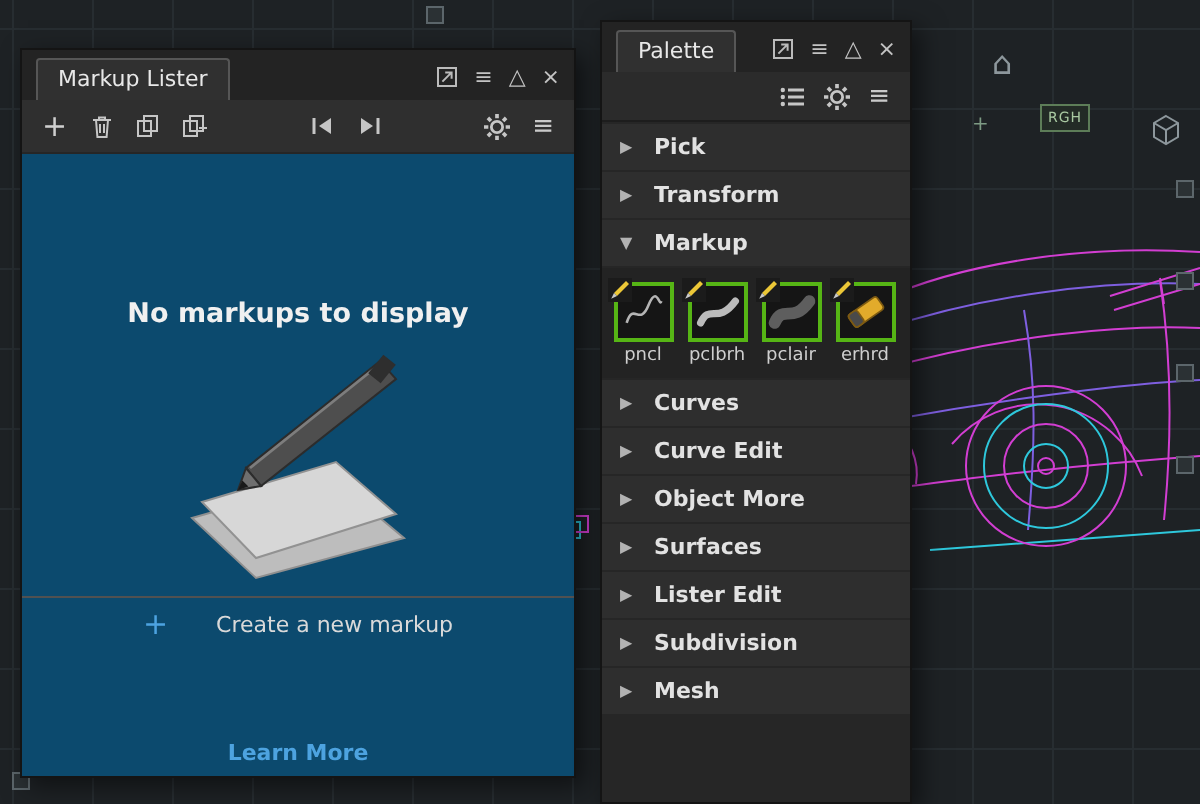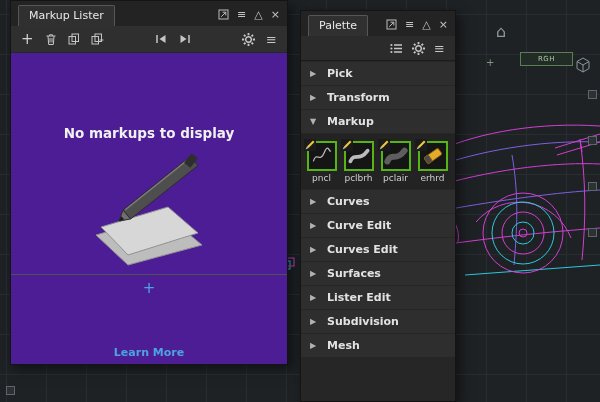--- a/index.html
+++ b/index.html
@@ -16,31 +16,31 @@
       linear-gradient(to right,#272d31 1px,transparent 1px),
       linear-gradient(to bottom,#272d31 1px,transparent 1px);
     background-size:40px 40px;background-position:6px 14px;
   }
   
   .car{position:absolute;left:280px;top:60px;z-index:1}
   .bg-glyph{position:absolute;z-index:1;color:#8d979c;line-height:1}
   .rgh-badge{
     position:absolute;z-index:1;left:520px;top:52px;
     font-size:7px;color:#a9c9a2;border:1px solid #5d7d58;background:#232b26;
-    padding:2px 17px;letter-spacing:.5px;
+    padding:2px 3px;letter-spacing:.5px;
   }
   .edge-ic{position:absolute;z-index:1;width:9px;height:9px;border:1px solid #5c666b;background:#2b3134}
   .mini-stack{position:absolute;z-index:1;left:281px;top:257px}
 
   
   .panel{
     position:absolute;z-index:5;border:1px solid #141414;
     box-shadow:4px 4px 12px rgba(0,0,0,.5);
   }
-  .lister{left:10px;top:0;width:278px;height:365px;background:#4c1d95}
+  .lister{left:10px;top:24px;width:278px;height:365px;background:#0c4a6e}
   .palette{left:300px;top:10px;width:156px;height:392px;background:#262626}
 
   .titlebar{background:#232323;height:25px;display:flex;align-items:flex-end;padding:0 7px}
   .tab{
     background:#303030;border:1px solid #565656;border-bottom:none;
     border-radius:2px 2px 0 0;padding:3px 10px 4px;font-size:11px;color:#e8e8e8;white-space:nowrap;
   }
   .tbicons{margin-left:auto;display:flex;align-items:center;gap:8px;padding-bottom:5px;color:#c3c3c3}
   .tbicons .gl{font-size:11px;cursor:default}
   .tbicons svg{display:block}
@@ -200,20 +200,21 @@
         <polygon points="27,74 94,54 124,80 54,102" fill="#d7d7d7" stroke="#929292"></polygon>
         <polygon points="49,57 116,3.5 124,12.5 56.5,66" fill="#4e4e4e" stroke="#2c2c2c"></polygon>
         <path d="M51 57 L116 5" stroke="#7d7d7d" stroke-width="1.4" fill="none"></path>
         <polygon points="45,68 49,57 56.5,66" fill="#6f6f6f" stroke="#2c2c2c"></polygon>
         <polygon points="45,68 47.2,63.2 50.2,66.2" fill="#1a1a1a"></polygon>
         <rect x="113" y="1.5" width="8" height="12" transform="rotate(39 117 7.5)" fill="#2e2e2e"></rect>
       </svg>
 
       <div class="create-row">
         <span class="create-plus">+</span>
+        <span class="create-label">Create a new markup</span>
       </div>
 
       <div class="learn-more">Learn More</div>
     </div>
   </section>
 
   <section class="panel palette">
     <div class="titlebar">
       <div class="tab">Palette</div>
       <div class="tbicons">
@@ -328,21 +329,21 @@
       <div class="prow">
         <span class="arr">▶</span>
         <span class="plabel">Curves</span>
       </div>
       <div class="prow">
         <span class="arr">▶</span>
         <span class="plabel">Curve Edit</span>
       </div>
       <div class="prow">
         <span class="arr">▶</span>
-        <span class="plabel">Curves Edit</span>
+        <span class="plabel">Object More</span>
       </div>
       <div class="prow">
         <span class="arr">▶</span>
         <span class="plabel">Surfaces</span>
       </div>
       <div class="prow">
         <span class="arr">▶</span>
         <span class="plabel">Lister Edit</span>
       </div>
       <div class="prow">

